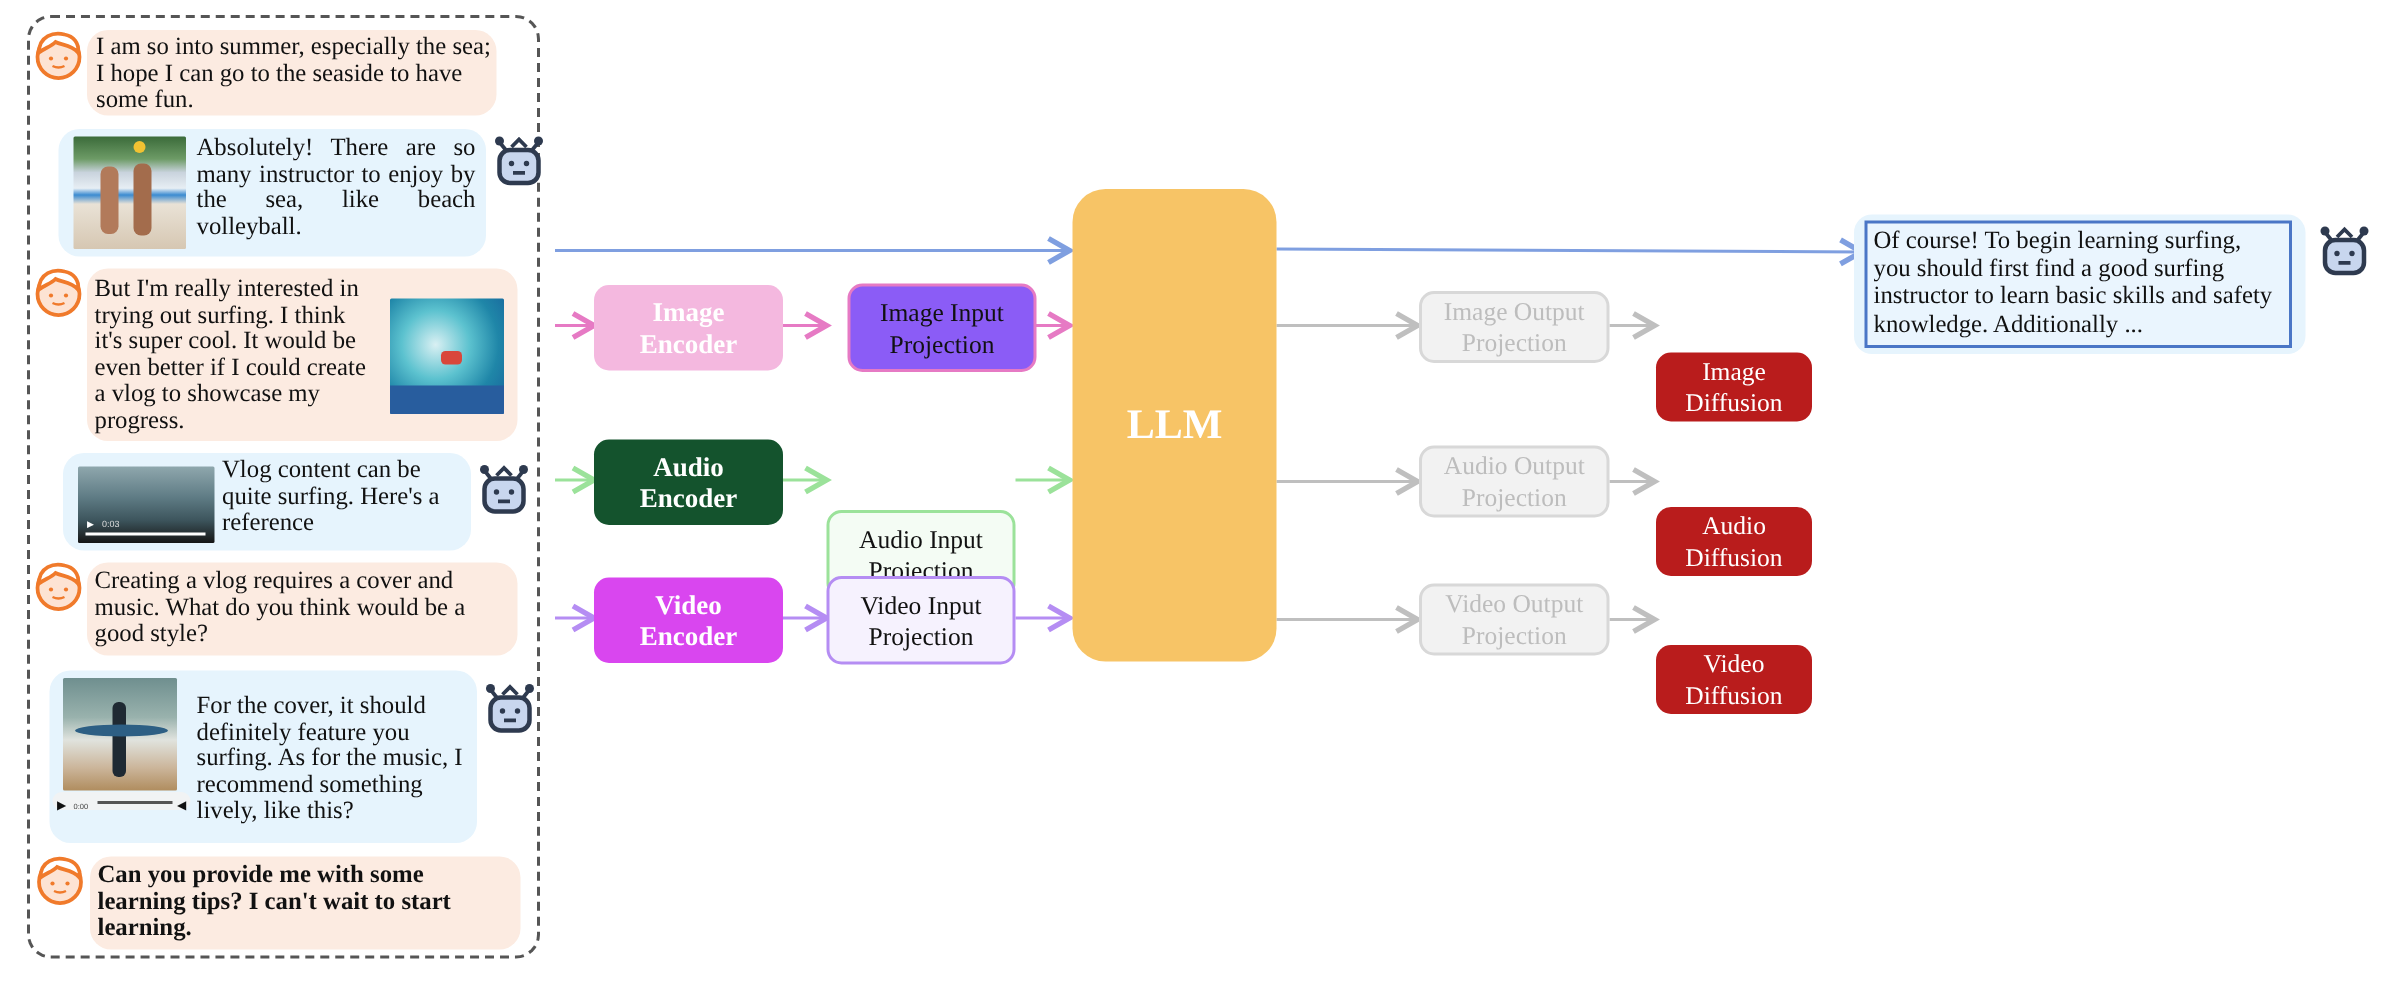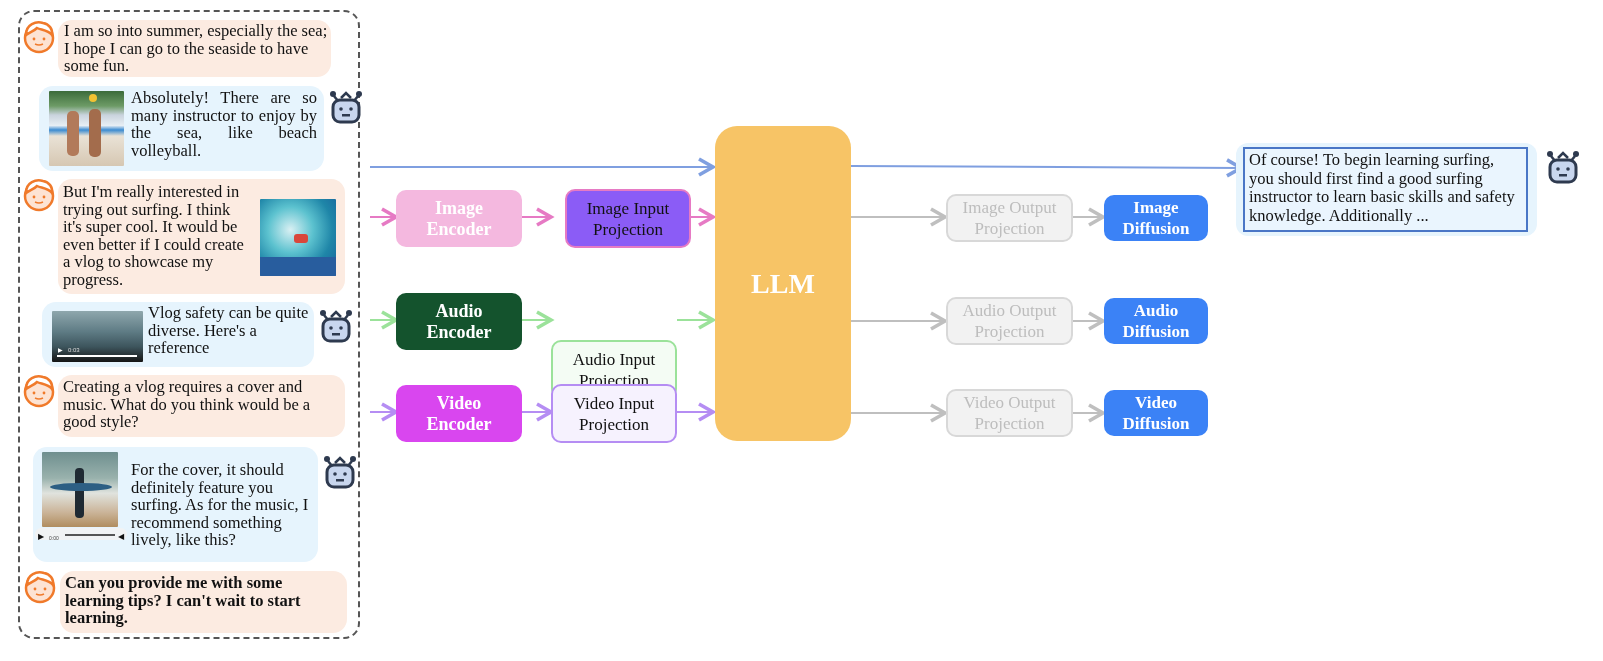--- a/index.html
+++ b/index.html
@@ -13,21 +13,21 @@
   .bot  { background:#e6f4fd; }
   .btext { position:absolute; }
   .justify { text-align:justify; }
   .avatar { position:absolute; width:36px; height:36px; }
   .photo { position:absolute; border-radius:1px; overflow:hidden; }
   .node { position:absolute; border-radius:10px; box-sizing:border-box; display:flex; align-items:center;
           justify-content:center; text-align:center; font-size:17px; line-height:21px; }
   .enc { color:#fff; font-weight:bold; font-size:18px; }
   .proj { background:#fff; border:2.5px solid; color:#111; }
   .out-proj { border:2.5px solid #d8d8d8; background:#f2f2f2; color:#bdbdbd; }
-  .diff { background:#3b82f6; color:#fff; font-weight:bold; }
+  .diff { background:#b91c1c; color:#fff; font-weight:normal;margin-top:40px; }
   .llm { left:715px; top:126px; width:136px; height:315px; background:#f7c466; border-radius:22px;
          color:#fff; font-weight:bold; font-size:28px; display:flex; align-items:center; justify-content:center; }
   .response { left:1243px; top:147px; width:285px; height:85px; border:2.5px solid #4a76c6; background:#eaf5fe;
               font-size:16.5px; line-height:18.5px; padding:2px 4px; box-sizing:border-box; }
   svg.wires { position:absolute; left:0; top:0; }
 </style>
 </head>
 <body>
 
 <svg class="wires" width="1603" height="661">
@@ -119,21 +119,21 @@
     <circle cx="23" cy="21" r="1.4" fill="#f07a2b"></circle>
   <path d="M14,26 Q18,28 22,26" fill="none" stroke="#f07a2b" stroke-width="1.5"></path>
 </svg>
 
 <div class="bubble bot" style="left:42px;top:302px;width:272px;height:65px;">
   <div class="photo" style="left:10px;top:9px;width:91px;height:51px;background:linear-gradient(180deg,#8fa7ad 0%,#5f7c85 40%,#3d555d 70%,#151515 100%);">
     <div class="abs" style="left:6px;top:31px;color:#fff;font-size:6px;font-family:'Liberation Sans',sans-serif;">▶</div>
     <div class="abs" style="left:16px;top:31px;color:#ddd;font-size:6px;font-family:'Liberation Sans',sans-serif;">0:03</div>
     <div class="abs" style="left:5px;top:44px;width:80px;height:1.5px;background:#fff;"></div>
   </div>
-  <div class="btext" style="left:106px;top:2px;width:162px;">Vlog safety can be quite diverse. Here's a reference</div>
+  <div class="btext" style="left:106px;top:2px;width:162px;">Vlog content can be quite surfing. Here's a reference</div>
 </div>
 <svg class="avatar" style="left:318px;top:308px;" viewBox="0 0 36 36">
   <circle cx="5" cy="5" r="3" fill="#2e3a4f"></circle>
     <circle cx="31" cy="5" r="3" fill="#2e3a4f"></circle>
   <line x1="6" y1="7" x2="10" y2="12" stroke="#2e3a4f" stroke-width="2.5"></line>
     <line x1="30" y1="7" x2="26" y2="12" stroke="#2e3a4f" stroke-width="2.5"></line>
   <path d="M13,9 L18,4 L23,9" fill="none" stroke="#2e3a4f" stroke-width="2.5"></path>
   <rect x="5" y="11" width="26" height="22" rx="7" fill="#c8d6ee" stroke="#2e3a4f" stroke-width="3"></rect>
   <circle cx="13" cy="20" r="1.8" fill="#2e3a4f"></circle>
     <circle cx="23" cy="20" r="1.8" fill="#2e3a4f"></circle>

